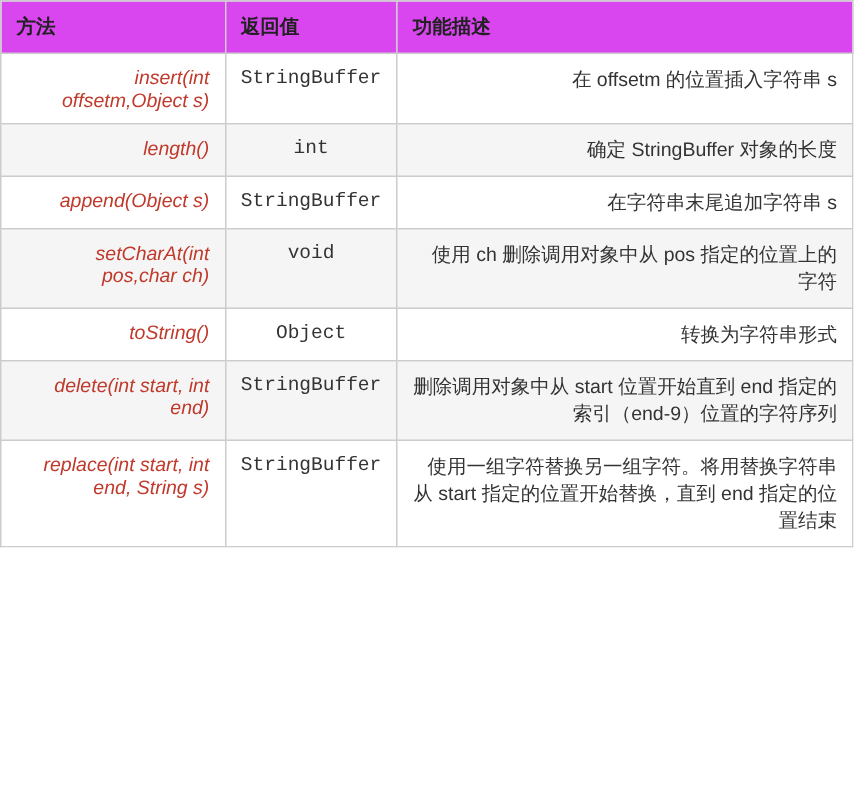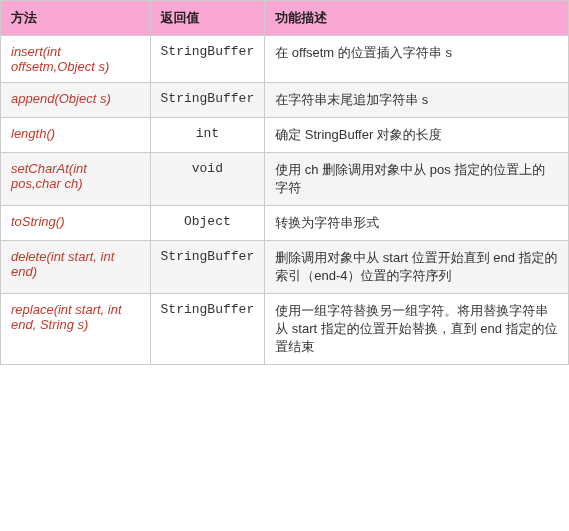--- a/index.html
+++ b/index.html
@@ -12,31 +12,32 @@
       font-size: 13px;
       background: #fff;
       color: #333;
       width: 569px;
     }
     table {
       width: 100%;
       border-collapse: collapse;
     }
     th {
-      background: #f9a8d4;
+      background: #d946ef;
       font-weight: bold;
       text-align: left;
       padding: 8px 10px;
       border: 1px solid #ccc;
       color: #222;
     }
     td {
       padding: 8px 10px;
       border: 1px solid #ccc;
       vertical-align: top;
+      text-align: right;
     }
     tr:nth-child(even) td {
       background: #f5f5f5;
     }
     tr:nth-child(odd) td {
       background: #fff;
     }
     .method {
       color: #c0392b;
       font-style: italic;
@@ -57,43 +58,43 @@
       <th>功能描述</th>
     </tr>
   </thead>
   <tbody id="table-body">
   <tr>
         <td class="method">insert(int offsetm,Object s)</td>
         <td class="return-type">StringBuffer</td>
         <td>在 offsetm 的位置插入字符串 s</td>
       </tr>
       <tr>
+        <td class="method">length()</td>
+        <td class="return-type">int</td>
+        <td>确定 StringBuffer 对象的长度</td>
+      </tr>
+      <tr>
         <td class="method">append(Object s)</td>
         <td class="return-type">StringBuffer</td>
         <td>在字符串末尾追加字符串 s</td>
-      </tr>
-      <tr>
-        <td class="method">length()</td>
-        <td class="return-type">int</td>
-        <td>确定 StringBuffer 对象的长度</td>
       </tr>
       <tr>
         <td class="method">setCharAt(int pos,char ch)</td>
         <td class="return-type">void</td>
         <td>使用 ch 删除调用对象中从 pos 指定的位置上的字符</td>
       </tr>
       <tr>
         <td class="method">toString()</td>
         <td class="return-type">Object</td>
         <td>转换为字符串形式</td>
       </tr>
       <tr>
         <td class="method">delete(int start, int end)</td>
         <td class="return-type">StringBuffer</td>
-        <td>删除调用对象中从 start 位置开始直到 end 指定的索引（end-4）位置的字符序列</td>
+        <td>删除调用对象中从 start 位置开始直到 end 指定的索引（end-9）位置的字符序列</td>
       </tr>
       <tr>
         <td class="method">replace(int start, int end, String s)</td>
         <td class="return-type">StringBuffer</td>
         <td>使用一组字符替换另一组字符。将用替换字符串从 start 指定的位置开始替换，直到 end 指定的位置结束</td>
       </tr>
     </tbody>
 </table>
 
 </body></html>

